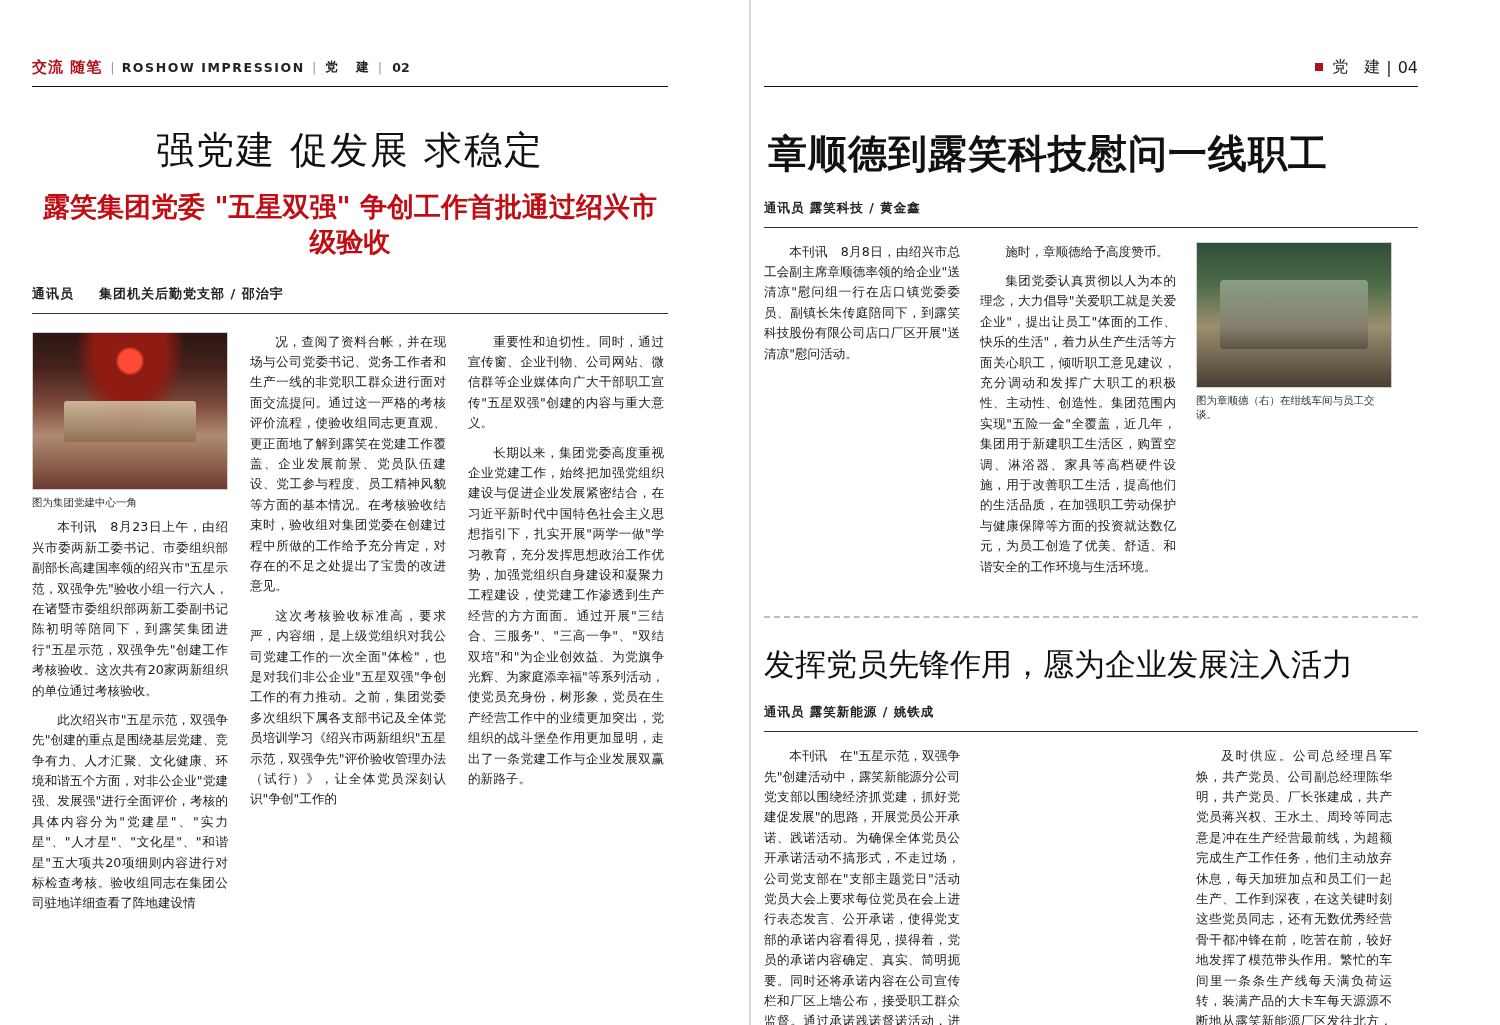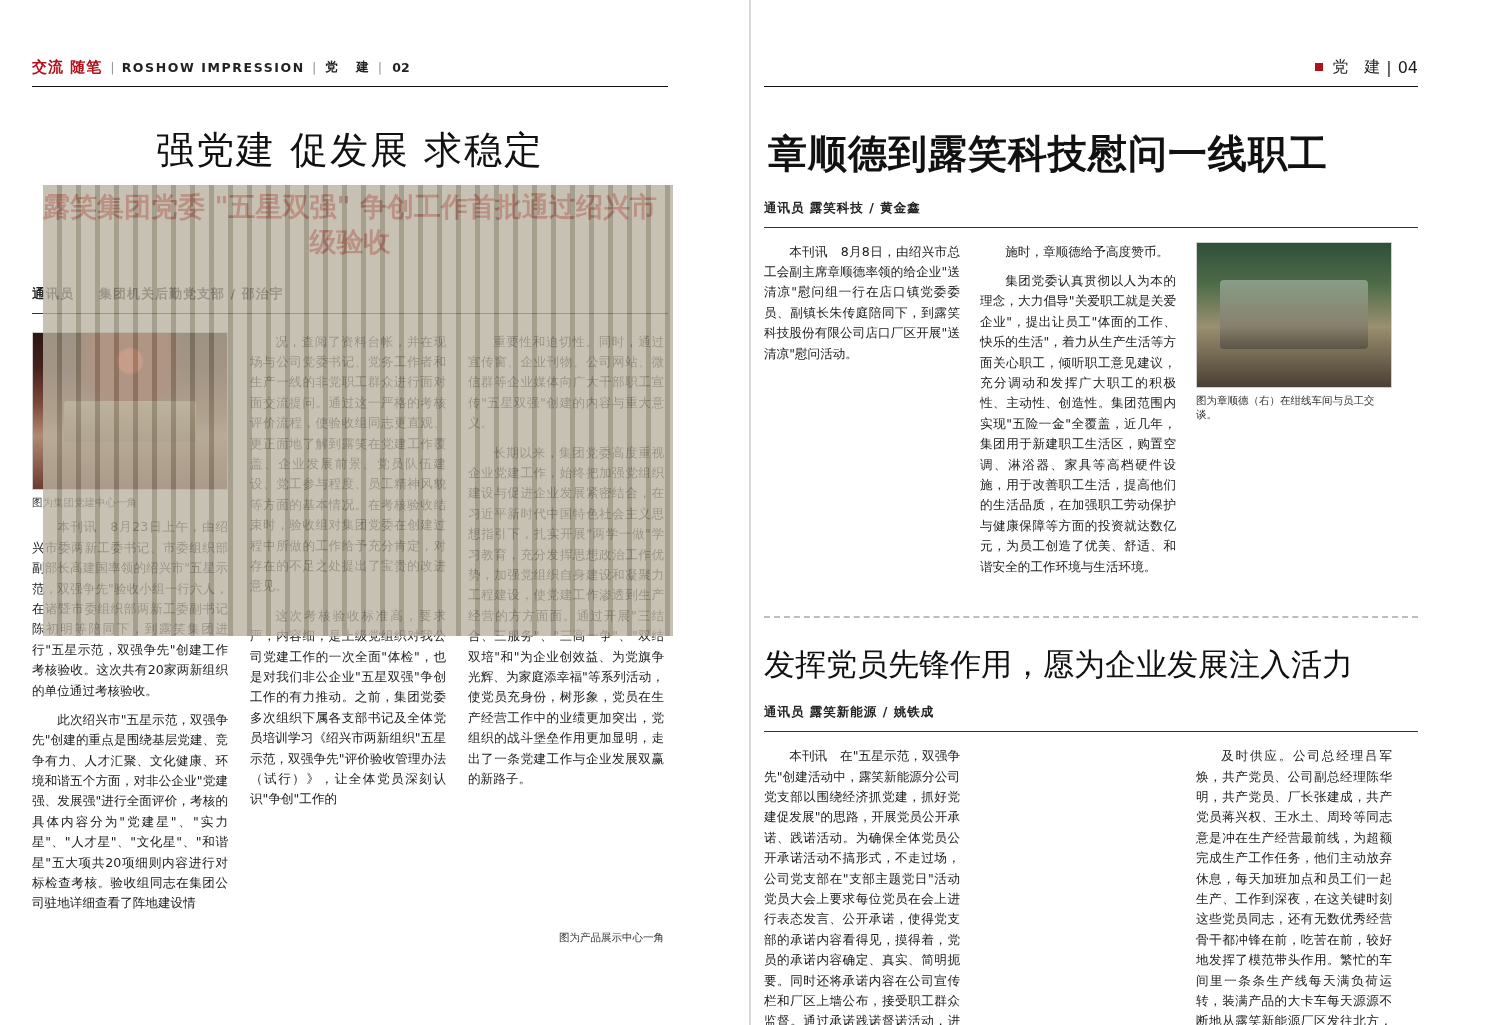--- a/index.html
+++ b/index.html
@@ -167,24 +167,20 @@
       </div>
 
       <div class="col">
         <p>重要性和迫切性。同时，通过宣传窗、企业刊物、公司网站、微信群等企业媒体向广大干部职工宣传"五星双强"创建的内容与重大意义。</p>
         <p>长期以来，集团党委高度重视企业党建工作，始终把加强党组织建设与促进企业发展紧密结合，在习近平新时代中国特色社会主义思想指引下，扎实开展"两学一做"学习教育，充分发挥思想政治工作优势，加强党组织自身建设和凝聚力工程建设，使党建工作渗透到生产经营的方方面面。通过开展"三结合、三服务"、"三高一争"、"双结双培"和"为企业创效益、为党旗争光辉、为家庭添幸福"等系列活动，使党员充身份，树形象，党员在生产经营工作中的业绩更加突出，党组织的战斗堡垒作用更加显明，走出了一条党建工作与企业发展双赢的新路子。</p>
       </div>
     </div>
 
     <div style="display:flex;gap:22px;margin-top:2px;">
       <div style="width:196px"></div>
-      <div style="width:414px">
-        <span class="ph photo-b"></span>
-        <div class="cap right">图为产品展示中心一角</div>
-      </div>
     </div>
   </div>
 
   <div class="gutter"></div>
 
   <div class="page page-right">
 
     <div class="head-right">
       <span class="sq"></span>
       <span class="cn">党　建</span>

